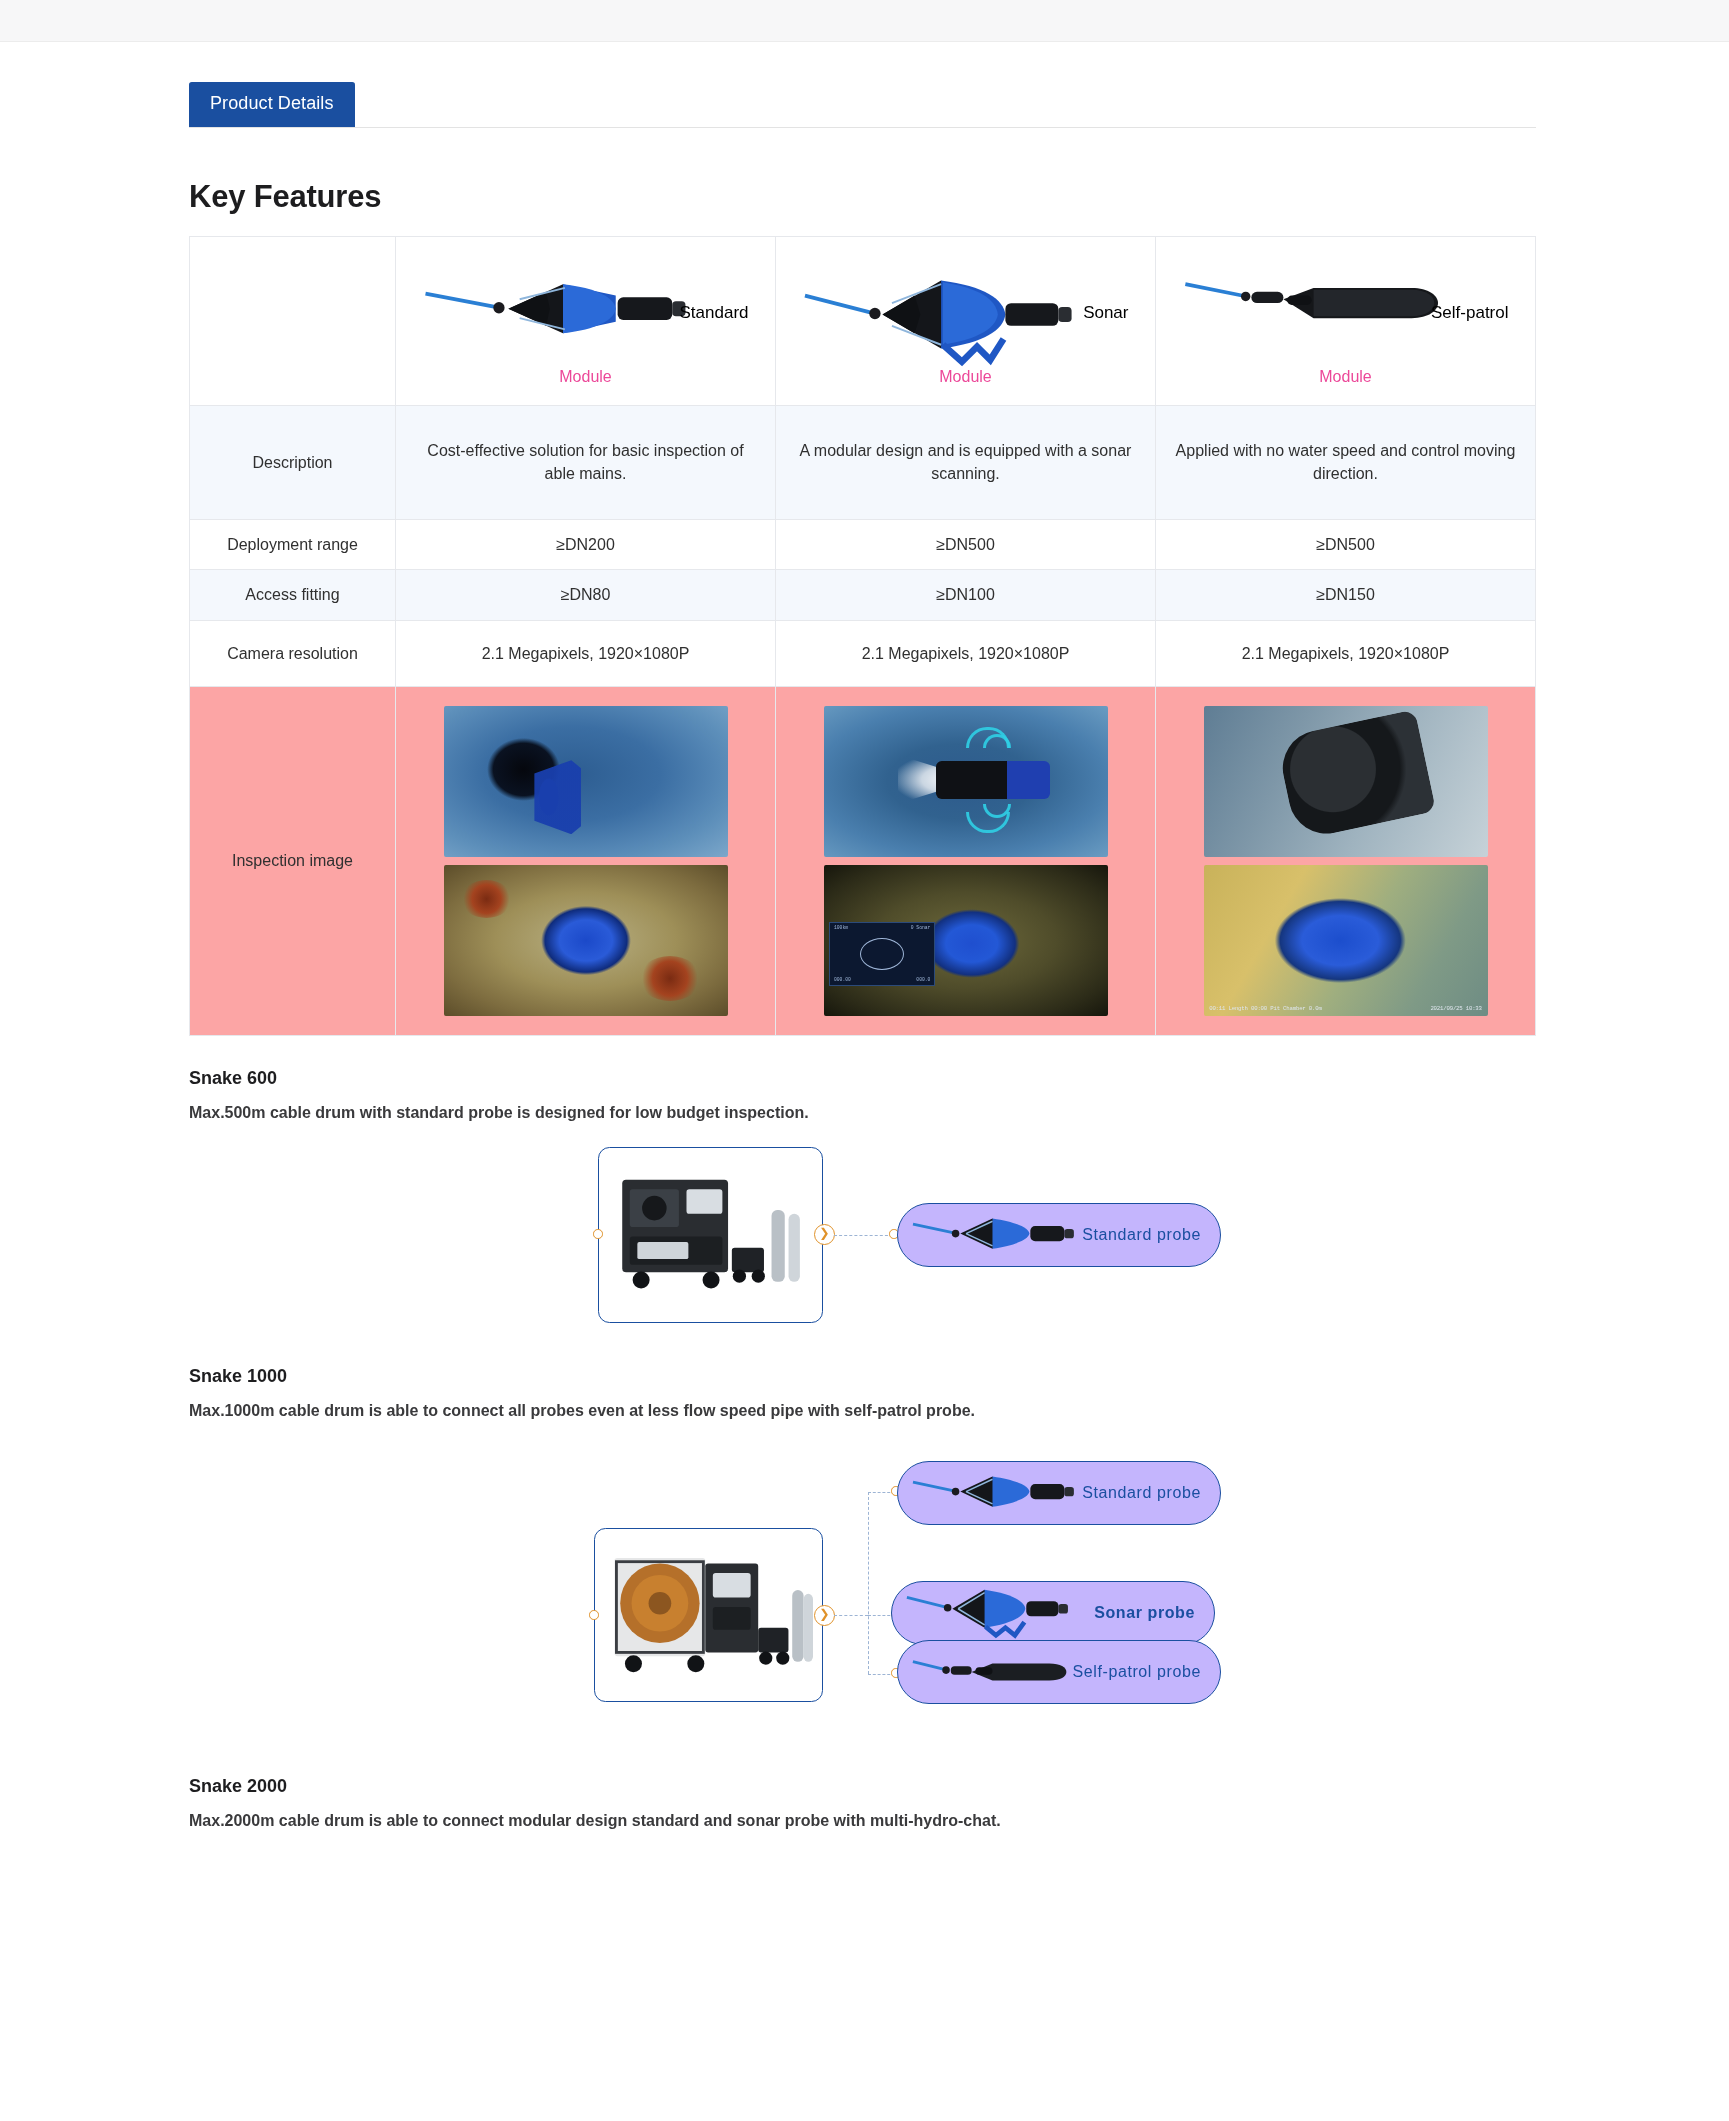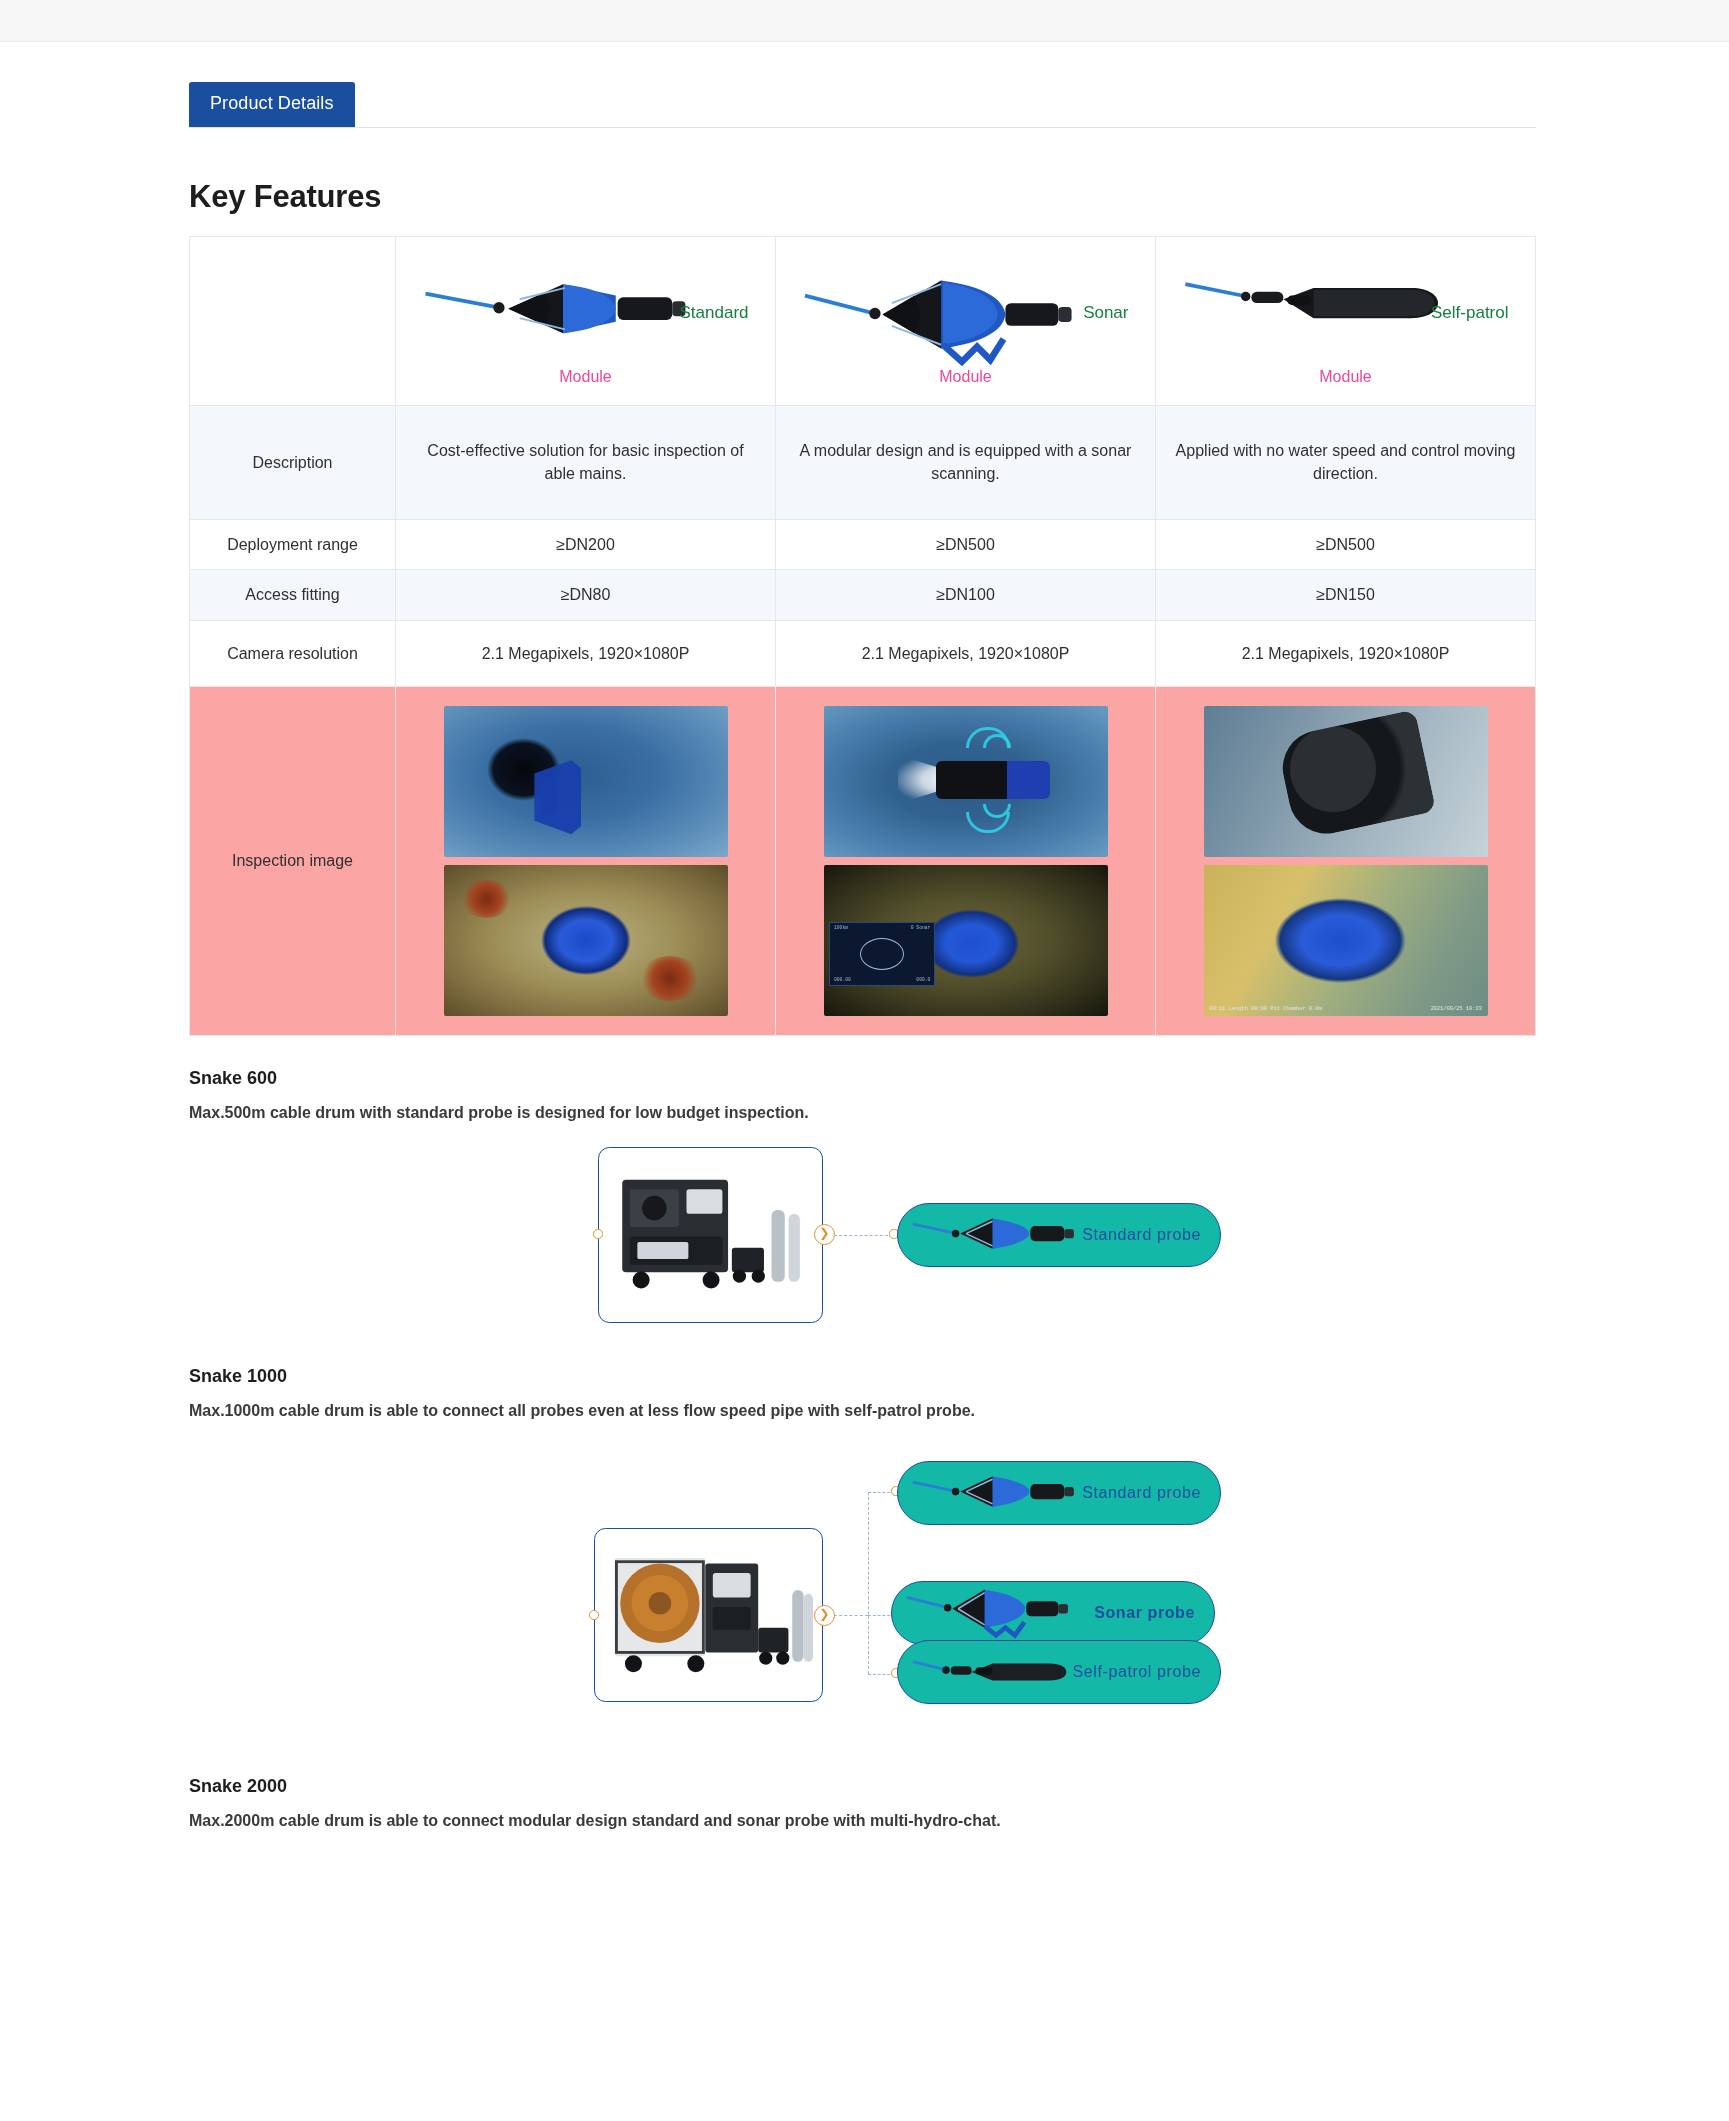--- a/index.html
+++ b/index.html
@@ -70,21 +70,21 @@
   
   .probehead {
     position: relative;
     height: 168px;
   }
   .probehead .label {
     position: absolute;
     right: 26.5px;
     top: 64px;
     font-size: 17px;
-    color: #15803d;
+    color: #000000;
   }
   .probehead .module {
     position: absolute;
     left: 0; right: 0;
     bottom: 17px;
     text-align: center;
     font-size: 16px;
     color: #ec4899;
   }
   .probehead .art {
@@ -241,21 +241,21 @@
   .drumbox {
     position: absolute;
     border: 1.9px solid #1a4fa0;
     border-radius: 11.4px;
     background: #fff;
   }
   .probebox {
     position: absolute;
     border: 1.9px solid #1a4fa0;
     border-radius: 44px;
-    background: #14b8a6;
+    background: #c4b5fd;
     display: flex;
     align-items: center;
   }
   .probebox .plabel {
     position: absolute;
     right: 19px;
     font-size: 16px;
     color: #1a4fa0;
     letter-spacing: 0.6px;
   }

